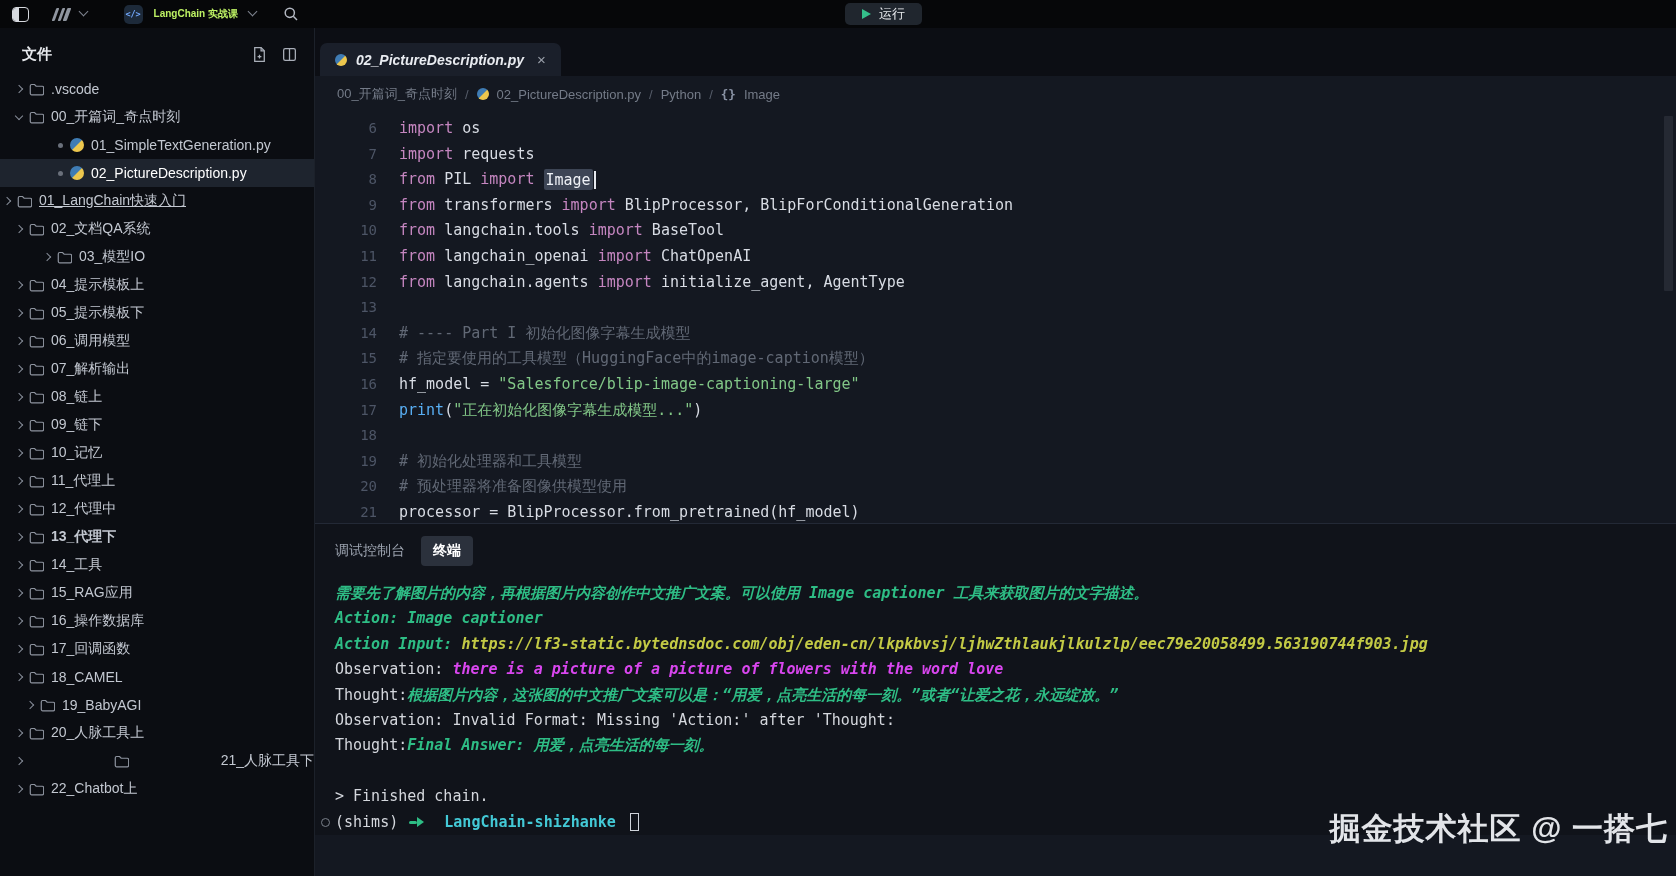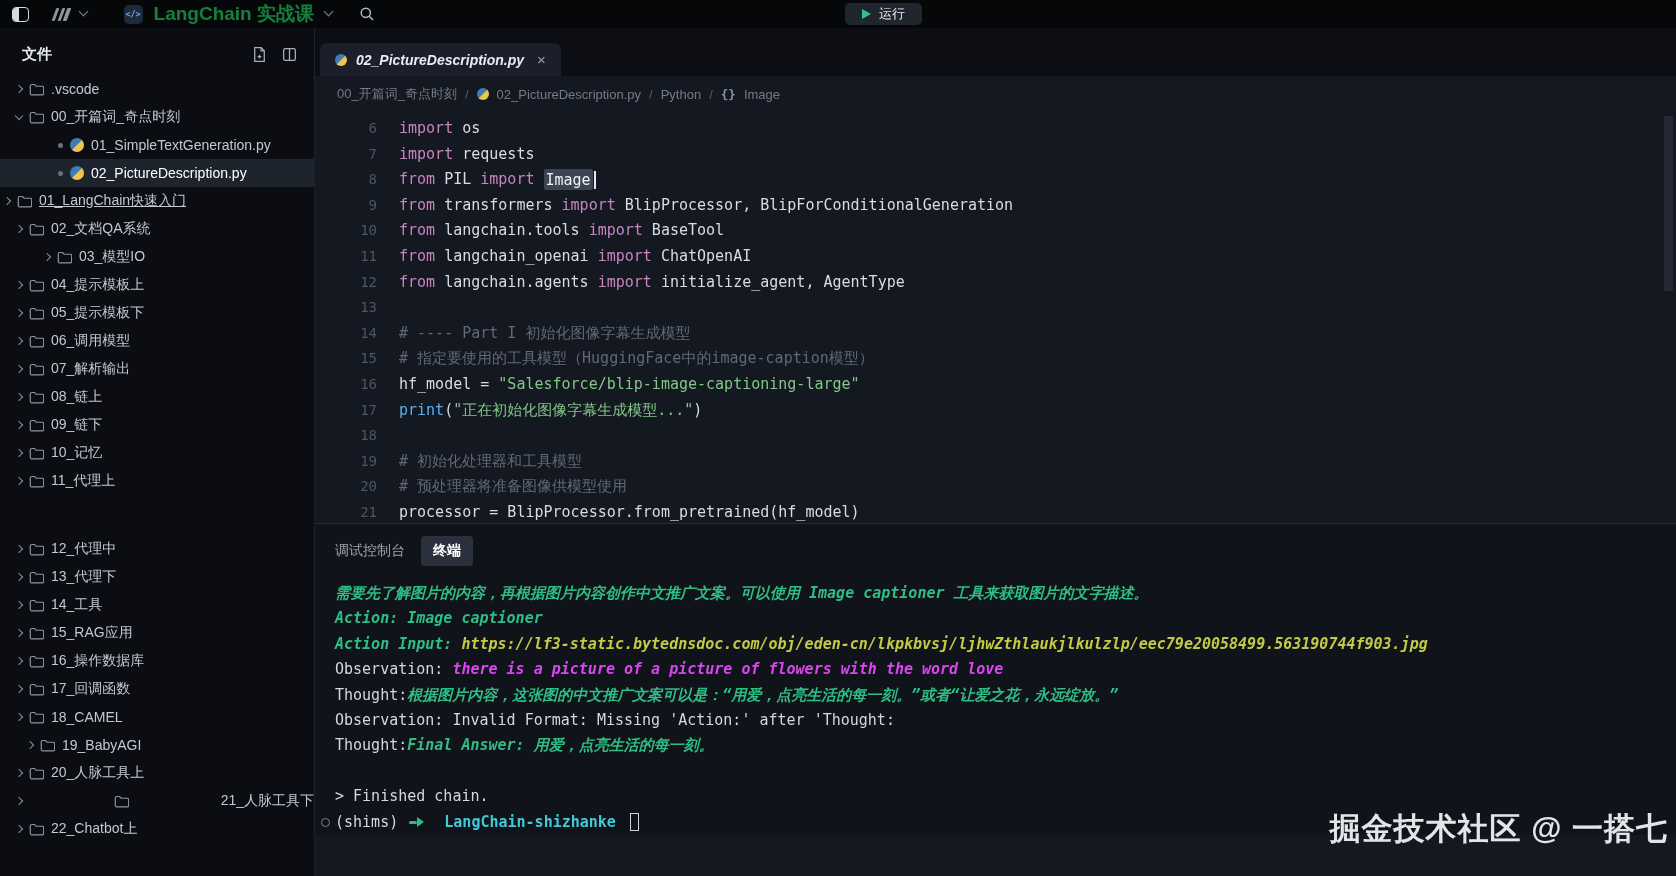--- a/index.html
+++ b/index.html
@@ -5,21 +5,21 @@
 *{margin:0;padding:0;box-sizing:border-box}
 html,body{width:1676px;height:876px;overflow:hidden;background:#141821;font-family:"Liberation Sans",sans-serif}
 
 .topbar{height:28px;background:#060709;display:flex;align-items:center;gap:11px;padding:0 12px;position:relative}
 .win-ic{width:17px;height:15px;border:1.6px solid #d6d9de;border-radius:4px;position:relative;overflow:hidden;flex:0 0 auto}
 .win-ic::before{content:'';position:absolute;left:0;top:0;bottom:0;width:6px;background:#d6d9de}
 .logo{display:flex;gap:2.5px;transform:skewX(-20deg);margin-left:14px}
 .logo i{display:block;width:3.2px;height:13px;background:#9096a0;border-radius:1px}
 .chev-d{width:7px;height:7px;border-right:1.6px solid #7f8590;border-bottom:1.6px solid #7f8590;transform:rotate(45deg);margin-top:-5px;display:inline-block;flex:0 0 auto}
 .proj-ic{width:19px;height:19px;border-radius:5px;background:#1d2a3a;color:#74aaff;font-size:8.5px;font-weight:bold;display:flex;align-items:center;justify-content:center;font-family:"DejaVu Sans Mono",monospace;margin-left:26px}
-.proj-title{color:#15803d;font-size:19px;font-weight:700}
+.proj-title{color:#bef264;font-size:10px;font-weight:700}
 .search-ic{margin-left:16px}
 .run-btn{position:absolute;left:845px;top:3px;height:22px;background:#20262e;border-radius:5px;display:flex;align-items:center;gap:8px;padding:0 17px;color:#e8eaee;font-size:13px;cursor:pointer}
 .play-ic{width:0;height:0;border-left:9px solid #34c08b;border-top:5.5px solid transparent;border-bottom:5.5px solid transparent}
 
 .main{display:flex;height:848px}
 
 .sidebar{width:315px;background:#0b0d12;border-right:1px solid #1c212a;display:flex;flex-direction:column;flex:0 0 315px}
 .sb-head{display:flex;align-items:center;padding:17px 16px 11px 22px;color:#e6e8ec;font-size:15px;font-weight:600}
 .sb-head .spacer{flex:1}
 .sb-head svg{margin-left:13px;cursor:pointer}
@@ -237,30 +237,30 @@
         </div>
         <div class="tree-row" style="padding-left: 16px;">
           <span class="chev col"></span>
           <span class="f-ic">
             <svg width="15" height="13" viewBox="0 0 16 14">
               <path d="M1.3 3.2c0-.9.7-1.6 1.5-1.6h3.1l1.7 1.9h6.6c.9 0 1.5.7 1.5 1.6v6c0 .9-.7 1.6-1.5 1.6H2.8c-.9 0-1.5-.7-1.5-1.6z" fill="none" stroke="#8d939e" stroke-width="1.3"></path>
             </svg>
           </span>
           <span class="tree-label">11_代理上</span>
         </div>
-        <div class="tree-row" style="padding-left: 16px; margin-top: 40px;">
+        <div class="tree-row" style="padding-left: 16px;">
           <span class="chev col"></span>
           <span class="f-ic">
             <svg width="15" height="13" viewBox="0 0 16 14">
               <path d="M1.3 3.2c0-.9.7-1.6 1.5-1.6h3.1l1.7 1.9h6.6c.9 0 1.5.7 1.5 1.6v6c0 .9-.7 1.6-1.5 1.6H2.8c-.9 0-1.5-.7-1.5-1.6z" fill="none" stroke="#8d939e" stroke-width="1.3"></path>
             </svg>
           </span>
           <span class="tree-label">12_代理中</span>
         </div>
-        <div class="tree-row" style="padding-left: 16px;">
+        <div class="tree-row" style="padding-left: 16px; font-weight: bold;">
           <span class="chev col"></span>
           <span class="f-ic">
             <svg width="15" height="13" viewBox="0 0 16 14">
               <path d="M1.3 3.2c0-.9.7-1.6 1.5-1.6h3.1l1.7 1.9h6.6c.9 0 1.5.7 1.5 1.6v6c0 .9-.7 1.6-1.5 1.6H2.8c-.9 0-1.5-.7-1.5-1.6z" fill="none" stroke="#8d939e" stroke-width="1.3"></path>
             </svg>
           </span>
           <span class="tree-label">13_代理下</span>
         </div>
         <div class="tree-row" style="padding-left: 16px;">
           <span class="chev col"></span>

